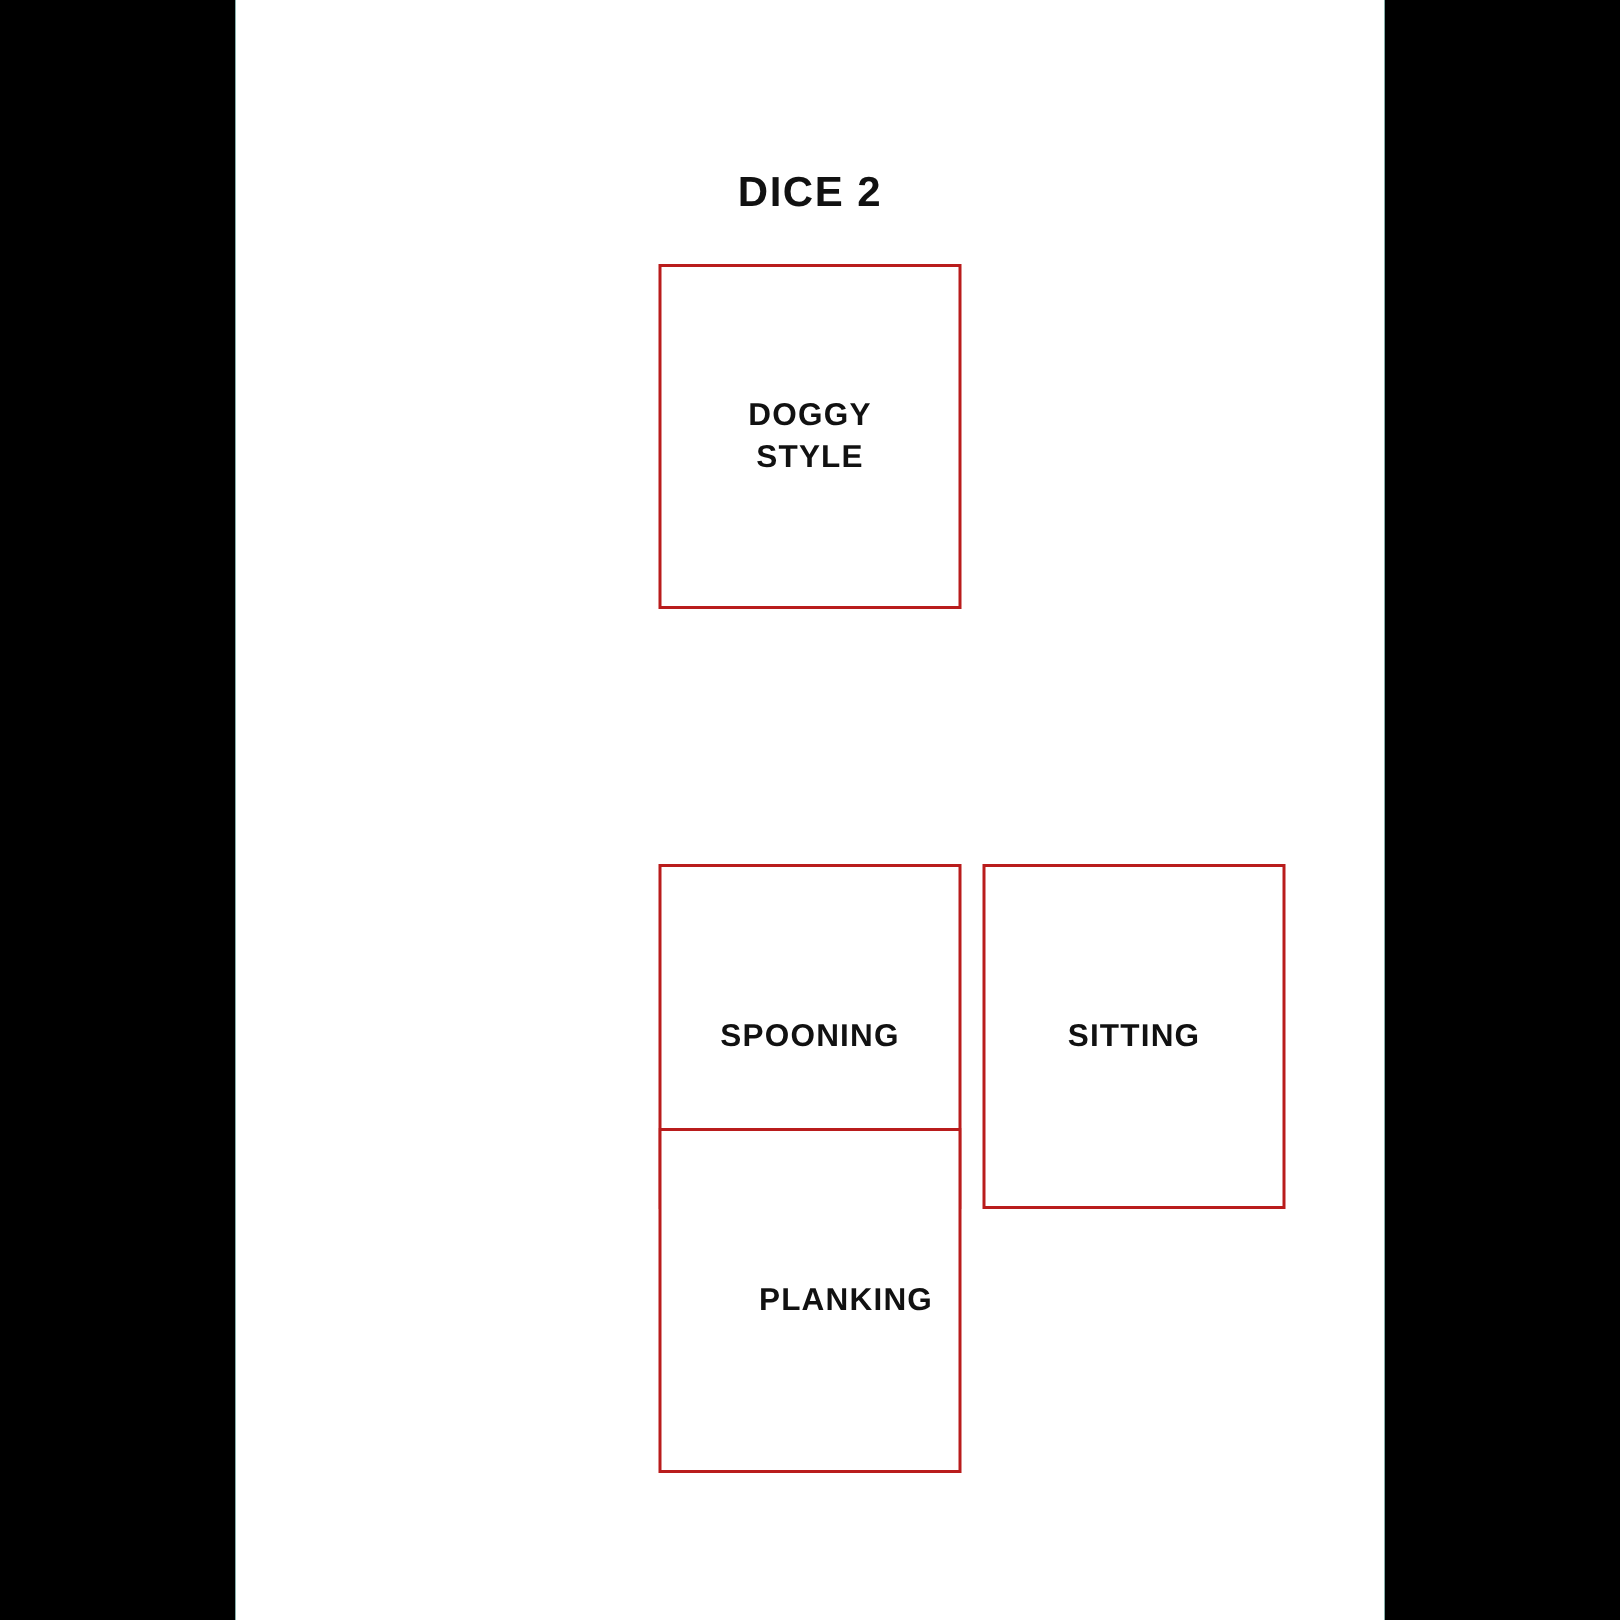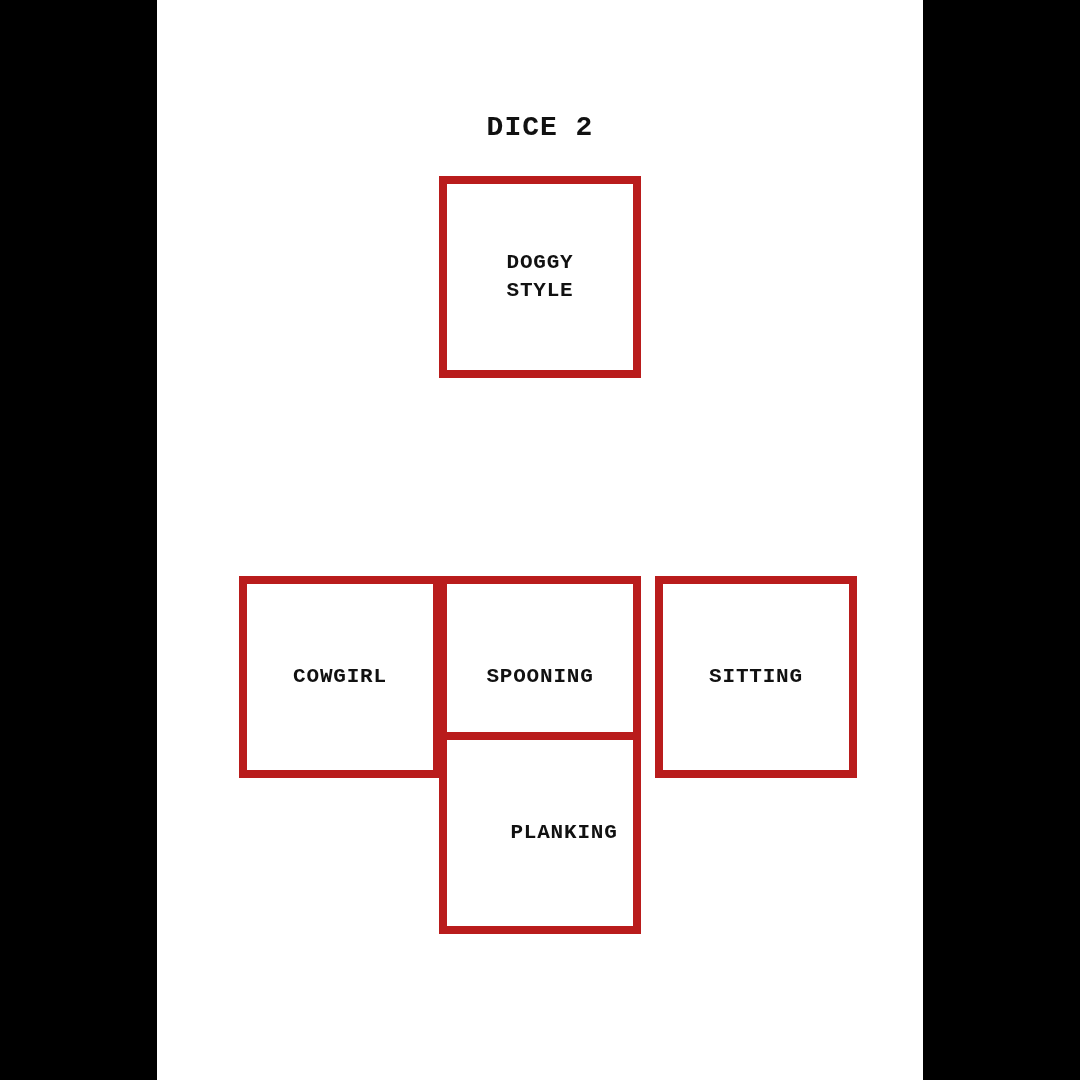--- a/index.html
+++ b/index.html
@@ -6,21 +6,21 @@
     margin: 0;
     padding: 0;
     background: #000000;
   }
   .canvas {
     position: relative;
     width: 1080px;
     height: 1080px;
     background: #14b8a6;
     overflow: hidden;
-    font-family: Liberation Mono, monospace;
+    font-family: Liberation Sans, sans-serif;
   }
   .page {
     position: absolute;
     left: 157px;
     top: 0;
     width: 766px;
     height: 1080px;
     background: #ffffff;
   }
   .side-bar {
@@ -38,64 +38,61 @@
     width: 400px;
     text-align: center;
     font-size: 28px;
     font-weight: 700;
     letter-spacing: 1px;
     color: #111111;
   }
   .face {
     position: absolute;
     width: 202px;
-    height: 202px;
+    height: 230px;
     box-sizing: border-box;
-    border: 8px solid #b91c1c;
+    border: 2px solid #b91c1c;
     background: #ffffff;
     display: flex;
     align-items: center;
     justify-content: center;
   }
   .face-label {
     font-size: 21px;
     font-weight: 700;
     letter-spacing: 0.8px;
     color: #111111;
     text-align: center;
     white-space: pre-line;
     line-height: 28px;
   }
   
   .face.pos-top          { left: 439px; top: 176px; }
   .face.pos-upper-middle { left: 439px; top: 376px; }
   .face.pos-left         { left: 239px; top: 576px; }
   .face.pos-center       { left: 439px; top: 576px; }
   .face.pos-right        { left: 639px; top: 576px; margin-left: 16px; }
-  .face.pos-bottom       { left: 439px; top: 732px; padding-left: 48px; }
+  .face.pos-bottom       { left: 439px; top: 752px; padding-left: 48px; }
 </style>
 </head>
 <body>
 
 <div class="canvas">
   <div class="side-bar left"></div>
   <div class="side-bar right"></div>
   <div class="page"></div>
 
   <div class="title">DICE 2</div>
 
   <div class="face pos-top">
     <div class="face-label">DOGGY
 STYLE</div>
   </div>
 
 
-  <div class="face pos-left">
-    <div class="face-label">COWGIRL</div>
-  </div>
 
   <div class="face pos-center">
     <div class="face-label">SPOONING</div>
   </div>
 
   <div class="face pos-right">
     <div class="face-label">SITTING</div>
   </div>
 
   <div class="face pos-bottom">

